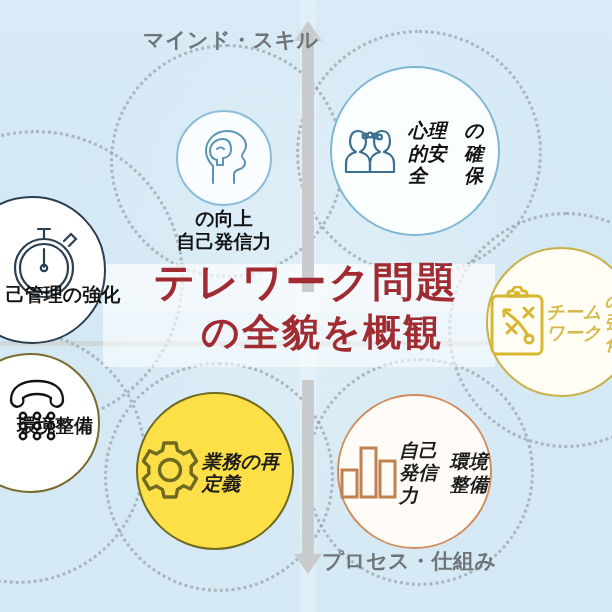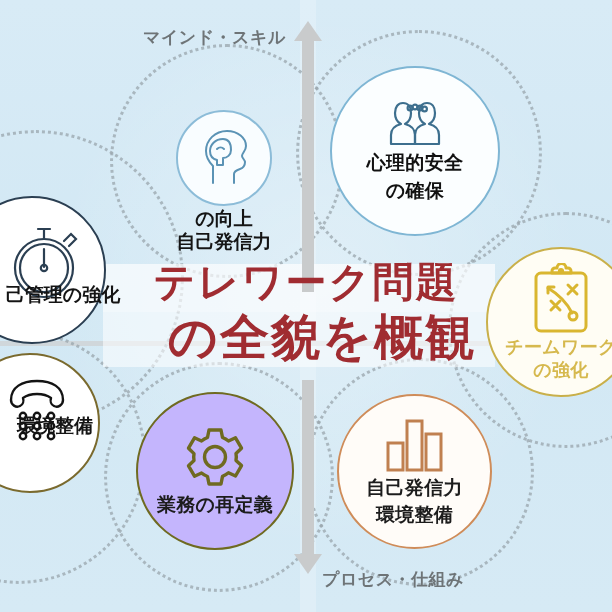--- a/index.html
+++ b/index.html
@@ -35,31 +35,31 @@
   .arrow{position:absolute;left:302px;width:12px;background:#c9cbcc;}
   .arrow-up{top:40px;height:252px;}
   .arrow-up:before{content:"";position:absolute;left:-8px;top:-19px;
     border-left:14px solid transparent;border-right:14px solid transparent;
     border-bottom:20px solid #c9cbcc;}
   .arrow-dn{top:380px;height:175px;}
   .arrow-dn:after{content:"";position:absolute;left:-8px;bottom:-19px;
     border-left:14px solid transparent;border-right:14px solid transparent;
     border-top:20px solid #c9cbcc;}
 
-  .axis-label{position:absolute;color:#6e7477;font-size:17px;font-weight:700;
+  .axis-label{position:absolute;color:#6e7477;font-size:21px;font-weight:700;
     letter-spacing:.5px;white-space:nowrap;}
   .axis-label.top{left:143px;top:26px;}
-  .axis-label.bottom{left:322px;top:568px;}
+  .axis-label.bottom{left:322px;top:547px;}
 
   
   .orbit{position:absolute;border-radius:50%;border:3px dotted #9aa6ad;opacity:.75;}
 
   
-  .node{position:absolute;display:flex;flex-direction:column;align-items:center;
-    justify-content:center;border-radius:50%;box-sizing:border-box;}
+  .node{position:absolute;display:flex;flex-direction:row;align-items:center;
+    justify-content:center;border-radius:50%;box-sizing:border-box;font-style:italic;}
   .node .ico{display:block;line-height:0;}
   .node .lbl{font-weight:700;color:#1c1c1c;line-height:1.18;letter-spacing:.3px;}
 
   
   .n-safety{left:330px;top:66px;width:170px;height:170px;
     background:#fbfeff;border:2px solid #7fb6d4;}
   .n-safety .lbl{font-size:19px;margin-top:6px;color:#111;}
 
   
   .n-voice{left:176px;top:110px;width:96px;height:96px;
@@ -68,21 +68,21 @@
   
   .n-selfmgmt{left:-42px;top:196px;width:148px;height:148px;
     background:#ffffff;border:2px solid #2b3f52;}
 
   
   .n-env{left:-40px;top:353px;width:140px;height:140px;
     background:#ffffff;border:2px solid #7a6a2e;}
 
   
   .n-redef{left:136px;top:392px;width:158px;height:158px;
-    background:#c4b5fd;border:2px solid #6f6a21;}
+    background:#fde047;border:2px solid #6f6a21;}
   .n-redef .lbl{font-size:19px;margin-top:4px;}
 
   
   .n-info{left:337px;top:394px;width:155px;height:155px;
     background:#fffcf8;border:2px solid #cf8c59;}
   .n-info .lbl{font-size:19px;margin-top:4px;}
 
   
   .n-team{left:486px;top:247px;width:150px;height:150px;
     background:#fffdf4;border:2px solid #c9b04a;}
@@ -92,21 +92,21 @@
   .free-lbl{position:absolute;font-weight:700;color:#141414;text-align:center;
     line-height:1.2;white-space:nowrap;}
   .fl-voice{left:132px;top:208px;width:184px;font-size:19px;}
   .fl-selfmgmt{left:-12px;top:284px;width:150px;font-size:19px;text-align:center;}
   .fl-env{left:-8px;top:415px;width:126px;font-size:19px;}
 
   
   .headline{position:absolute;left:0;right:0;top:262px;text-align:center;
     color:#9b2226;font-weight:700;letter-spacing:2px;pointer-events:none;}
   .headline .l1{font-size:41px;line-height:1.0;display:block;color:#a02c31;}
-  .headline .l2{font-size:49px;line-height:1.0;display:block;color:#a02c31;margin-top:10px;padding-left:32px;}
+  .headline .l2{font-size:38px;line-height:1.0;display:block;color:#a02c31;margin-top:10px;padding-left:32px;}
 </style>
 </head>
 <body>
 
 <div id="stage">
 
   <div class="bg-wash"></div>
   <div class="axis-v-band"></div>
   <div class="axis-h"></div>
 

